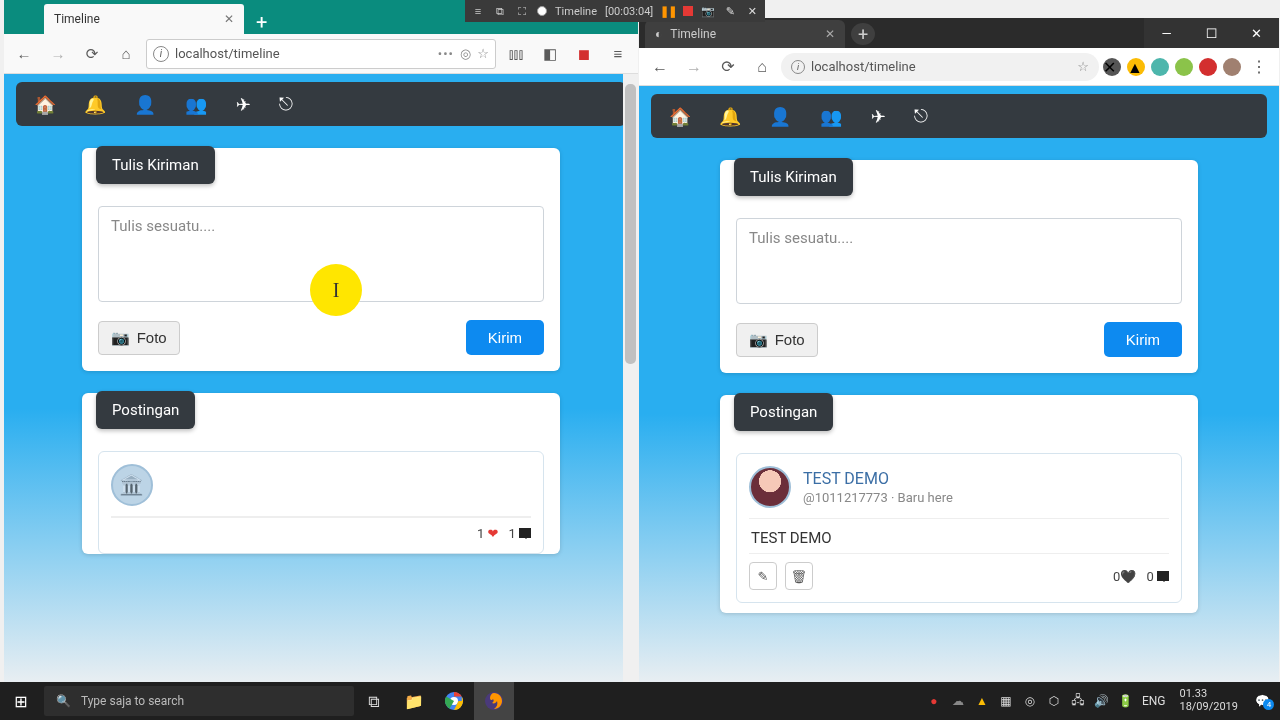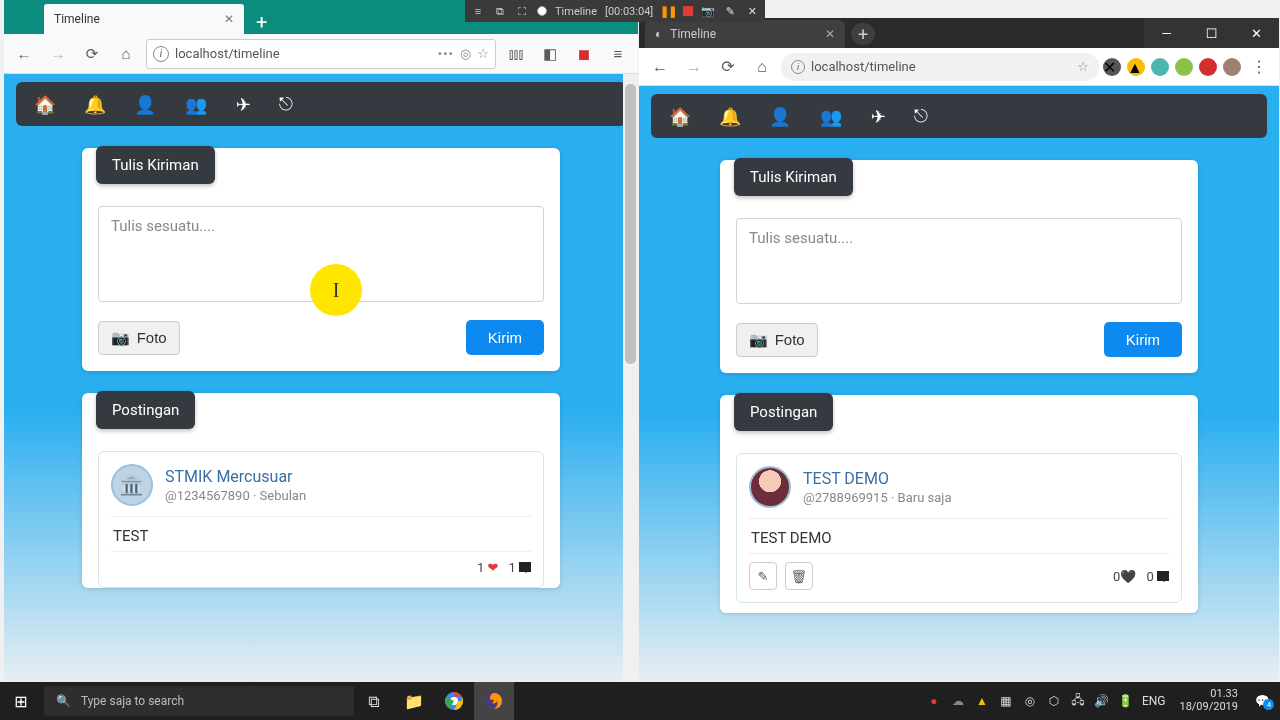--- a/index.html
+++ b/index.html
@@ -106,21 +106,21 @@
 .cursor-spot { position: absolute; width: 52px; height: 52px; background: #ffe600; border-radius: 50%; display: flex; align-items: center; justify-content: center; font-family: serif; font-size: 20px; color: #333; z-index: 50; }
 
 
 .taskbar { position: absolute; bottom: 0; left: 0; width: 100%; height: 38px; background: #1f1f1f; display: flex; align-items: center; color: #ddd; font-size: 12px; }
 .taskbar .start { width: 42px; height: 100%; display: flex; align-items: center; justify-content: center; font-size: 16px; color: #fff; }
 .taskbar .search { background: #2e2e2e; height: 30px; width: 310px; display: flex; align-items: center; gap: 10px; padding: 0 12px; color: #bbb; border-radius: 2px; margin-left: 2px; }
 .taskbar .tb-ic { width: 40px; height: 100%; display: flex; align-items: center; justify-content: center; font-size: 16px; }
 .taskbar .spacer { flex: 1; }
 .taskbar .tray { display: flex; align-items: center; gap: 8px; padding: 0 6px; }
 .taskbar .tray .t { width: 16px; height: 16px; display: flex; align-items: center; justify-content: center; font-size: 12px; }
-.taskbar .clock { text-align: right; line-height: 1.15; padding: 0 8px; font-size: 11px; }
+.taskbar .clock { text-align: left; line-height: 1.15; padding: 0 8px; font-size: 11px; }
 .taskbar .notif { width: 34px; height: 100%; display: flex; align-items: center; justify-content: center; }
 
 svg { display: block; }
 </style>
 </head>
 <body>
 
 <div class="recorder-bar">
   <span class="rb-ic">≡</span>
   <span class="rb-ic">⧉</span>
@@ -186,28 +186,21 @@
           <button class="btn-kirim">Kirim</button>
         </div>
       </div>
     </div>
 
     <div class="card" style="padding-bottom:0">
       <div class="card-badge">Postingan</div>
       <div class="post">
         <div class="post-head">
           <div class="avatar">🏛️</div>
-          <div class="meta">
-            <div class="name">STMIK Mercusuar</div>
-            <div class="sub">
-              <span>@1234567890</span><span> · </span><span>Sebulan</span>
-            </div>
-          </div>
-        </div>
-        <div class="post-body">TEST</div>
+        </div>
         <div class="post-foot">
           <div class="tools"></div>
           <div class="counts">
             <span><span>1</span> <span class="heart">❤</span></span>
             <span><span>1</span> <span class="cmt"></span></span>
           </div>
         </div>
       </div>
     </div>
 
@@ -274,21 +267,21 @@
     </div>
 
     <div class="card" style="padding-bottom:10px">
       <div class="card-badge">Postingan</div>
       <div class="post">
         <div class="post-head">
           <div class="avatar anime"></div>
           <div class="meta">
             <div class="name">TEST DEMO</div>
             <div class="sub">
-              <span>@2788969915</span><span> · </span><span>Baru saja</span>
+              <span>@1011217773</span><span> · </span><span>Baru here</span>
             </div>
           </div>
         </div>
         <div class="post-body">TEST DEMO</div>
         <div class="post-foot">
           <div class="tools">
             <div class="tool">✎</div>
             <div class="tool">🗑</div>
           </div>
           <div class="counts">

